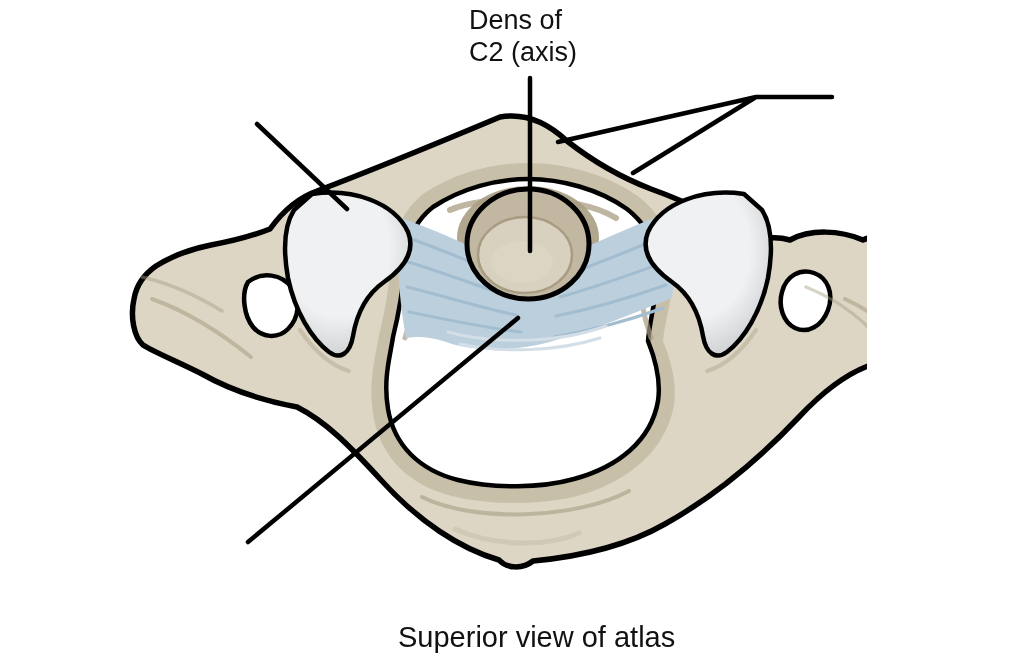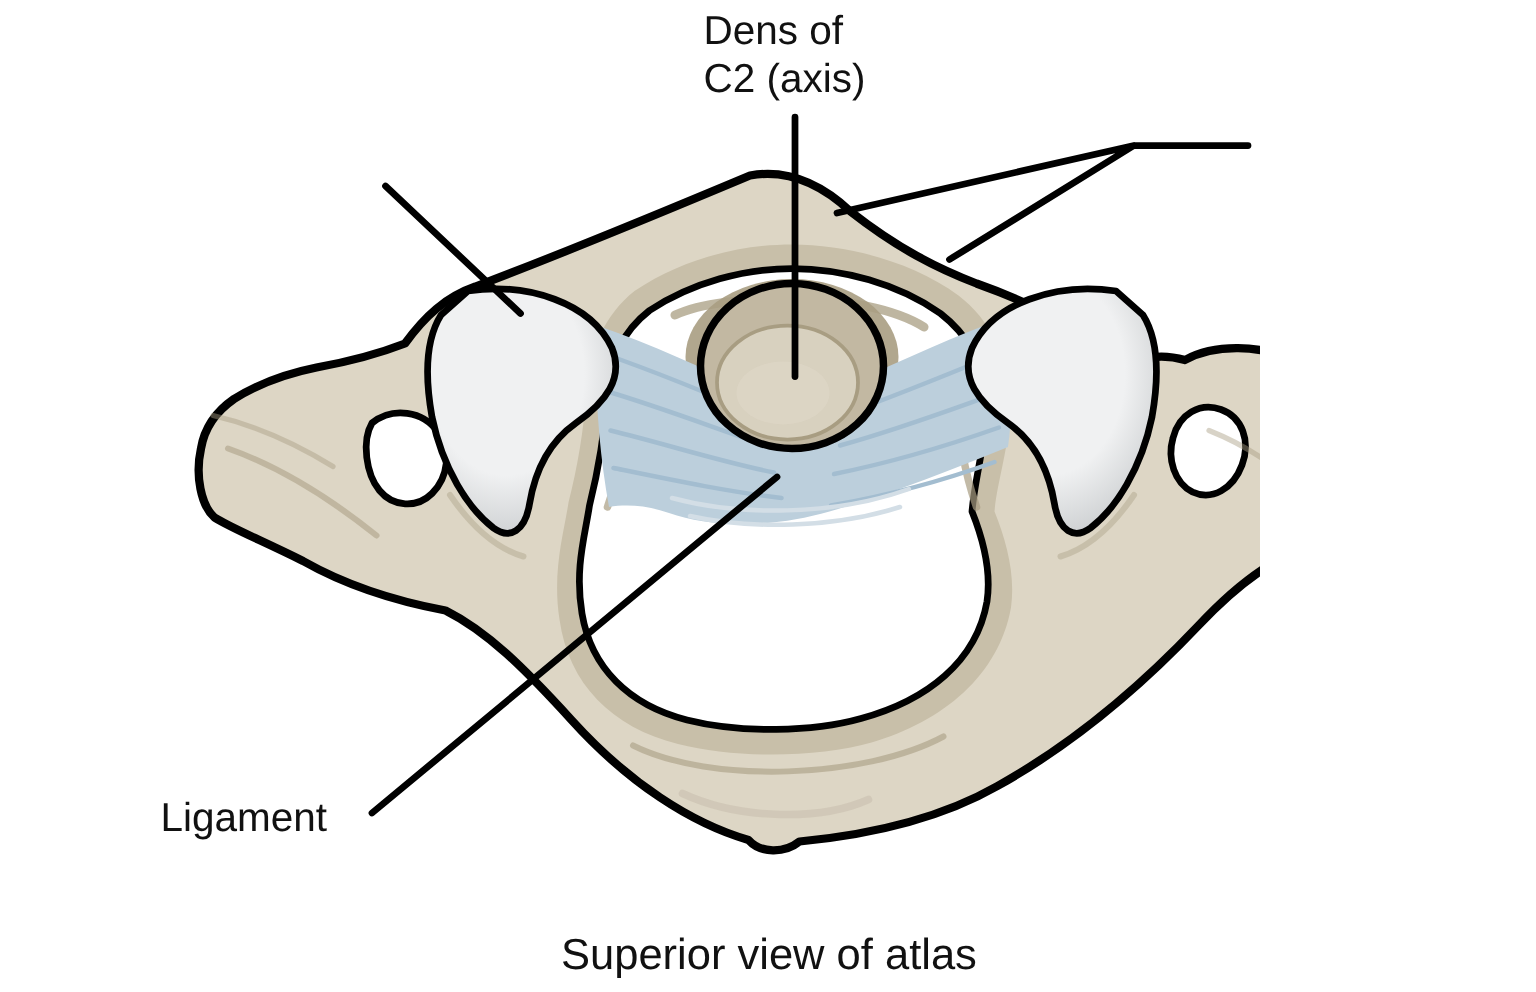--- a/index.html
+++ b/index.html
@@ -2,36 +2,38 @@
 <html style="--background: #ffffff; --text: #111111; --outline: #000000; --bone-fill: #ddd6c5; --bone-shadow: #c8bfa9; --bone-deep: #a89d82; --bone-highlight: #cfc7b6; --facet-light: #f0f1f2; --facet-dark: #c4c7c9; --ligament-fill: #bccfdc; --ligament-streak: #a3bdd0; --ligament-light: #d3dee6; --dens-outer: #c2b8a2; --dens-inner: #d8d1bf;"><head>
 <meta charset="utf-8">
 <style>
   html,body{margin:0;padding:0;background:#fff;}
   .stage{
     position:relative;
     width:840px;height:661px;
     background:var(--background,#ffffff);
     font-family:"Liberation Sans","DejaVu Sans",sans-serif;
     overflow:hidden;
+    padding-left:27px;
   }
   .stage svg{position:absolute;inset:0;display:block;}
   .label{
     position:absolute;
     font-size:27px;
     line-height:32px;
     color:var(--text,#111111);
     white-space:pre-line;
     letter-spacing:0px;
   }
   .label--arch{line-height:37px;}
   .caption{
     position:absolute;
     font-size:29px;
     color:var(--text,#111111);
     white-space:nowrap;
+    margin-left:24px;
   }
 </style>
 </head>
 <body>
 
 <div class="stage">
 
   <svg viewBox="0 0 1024 661" width="1024" height="661" aria-hidden="true">
     <defs>
       <radialGradient id="facetGrad" cx="42%" cy="35%" r="75%">
@@ -168,16 +170,15 @@
       <path d="M 558,142 L 756,97 L 832,97 M 633,173 L 756,97"></path>
       <path d="M 248,542 L 518,318"></path>
     </g>
   </svg>
 
   <div class="label" style="left:469px;top:4px;">Dens of
 C2 (axis)</div>
 
 
 
-  <div class="label" style="left:107px;top:529px;">Ligament</div>
 
   <div class="caption" style="left:374px;top:621px;">Superior view of atlas</div>
 </div>
 
 </body></html>

